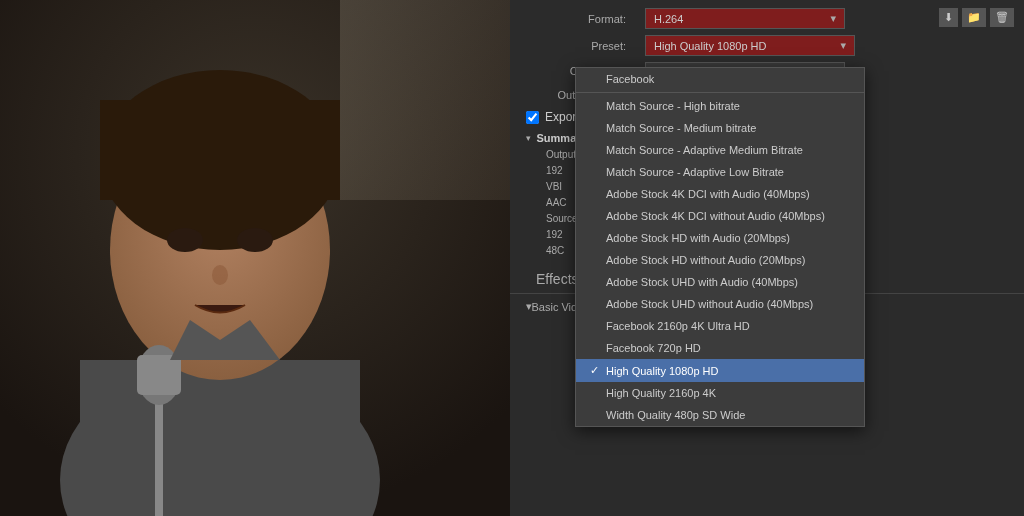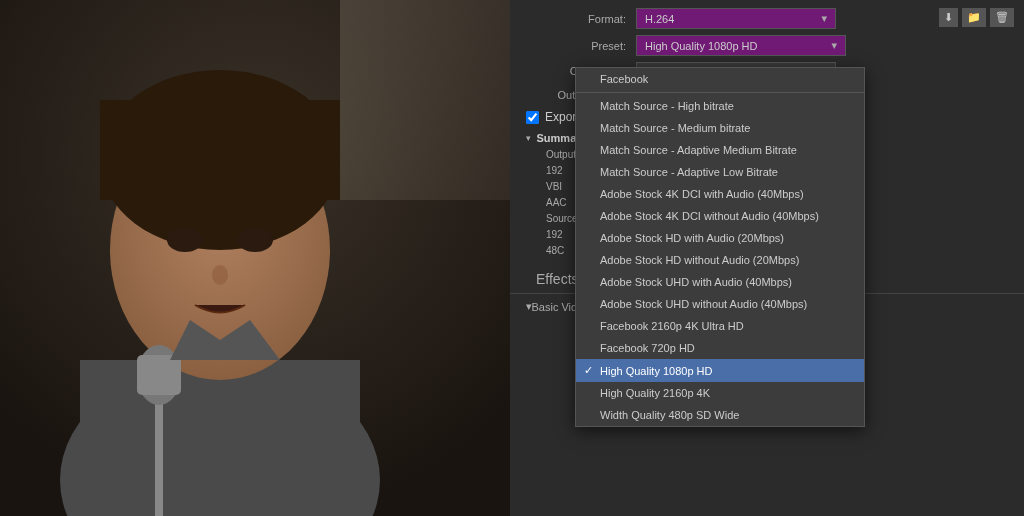--- a/index.html
+++ b/index.html
@@ -54,27 +54,27 @@
 
     .settings-row {
       display: flex;
       align-items: center;
       margin-bottom: 6px;
     }
 
     .settings-label {
       width: 100px;
       text-align: right;
-      margin-right: 10px;
+      margin-right: 19px;
       color: #aaa;
       font-size: 11px;
     }
 
     .dropdown-btn {
-      background: #701a75;
+      background: #7f1d1d;
       border: 1px solid #555;
       color: #ccc;
       padding: 3px 8px;
       display: flex;
       align-items: center;
       justify-content: space-between;
       width: 200px;
       cursor: pointer;
       font-size: 11px;
     }
@@ -180,21 +180,21 @@
       top: 32px;
       left: 65px;
       width: 290px;
       background: #3c3c3c;
       border: 1px solid #555;
       z-index: 100;
       box-shadow: 0 4px 16px rgba(0,0,0,0.6);
     }
 
     .dropdown-item {
-      padding: 5px 8px;
+      padding: 5px 14px;
       cursor: pointer;
       color: #ccc;
       font-size: 11px;
       display: flex;
       align-items: center;
     }
 
     .dropdown-item.selected {
       background: #4a6fa8;
       color: #fff;

